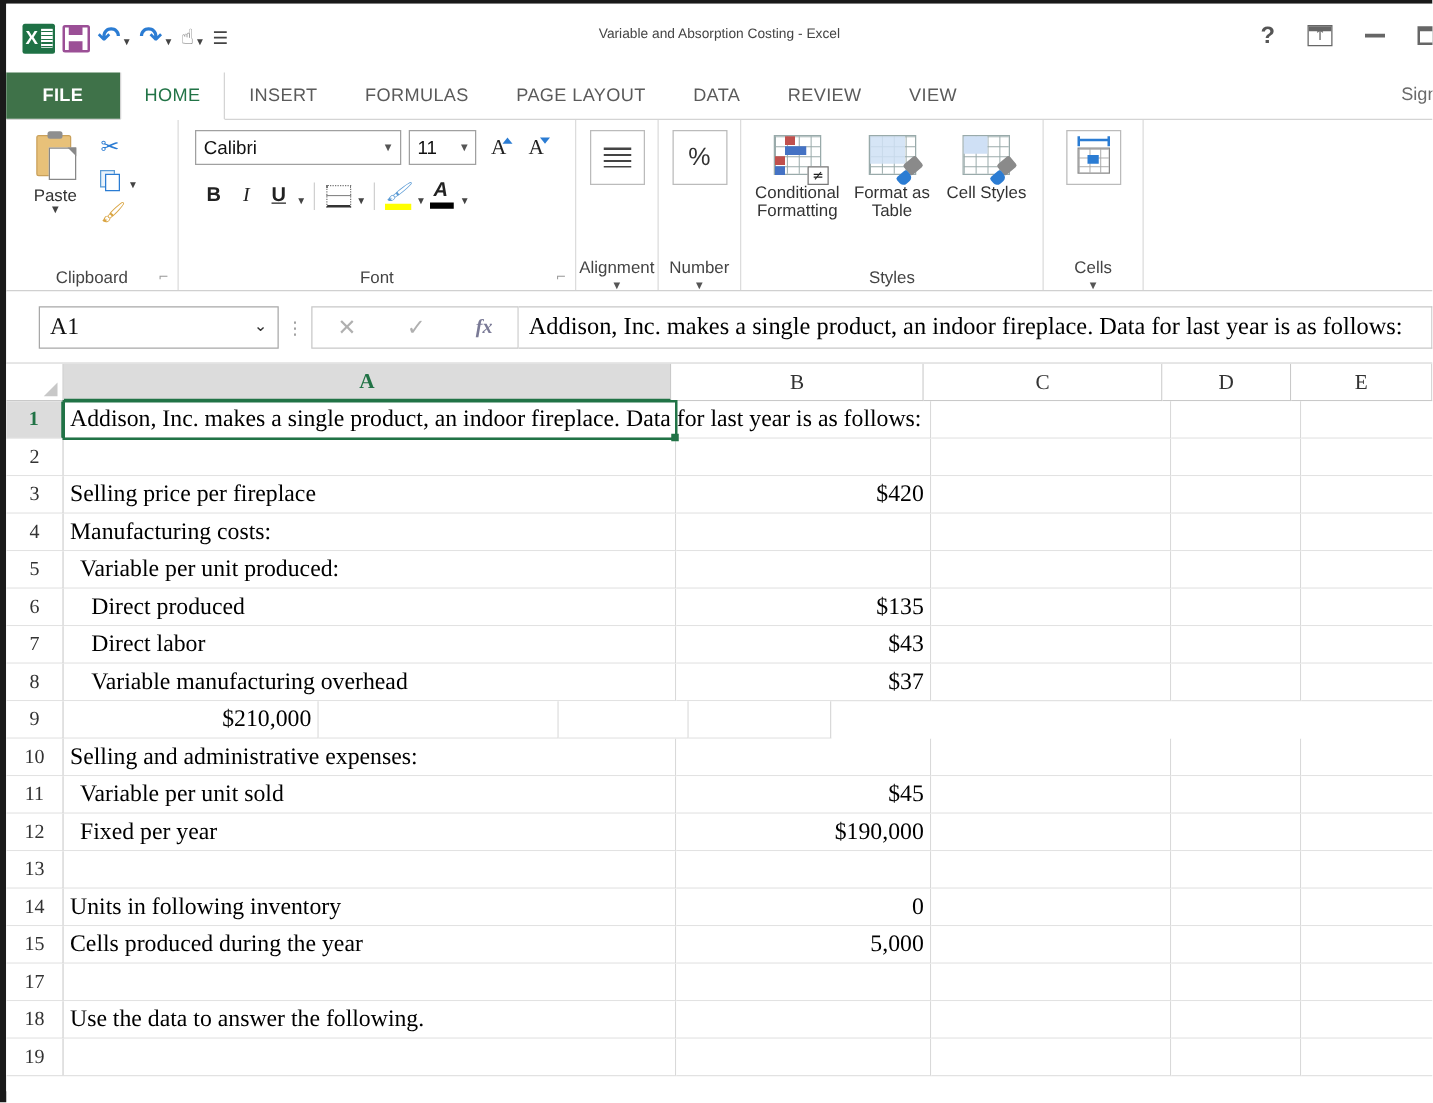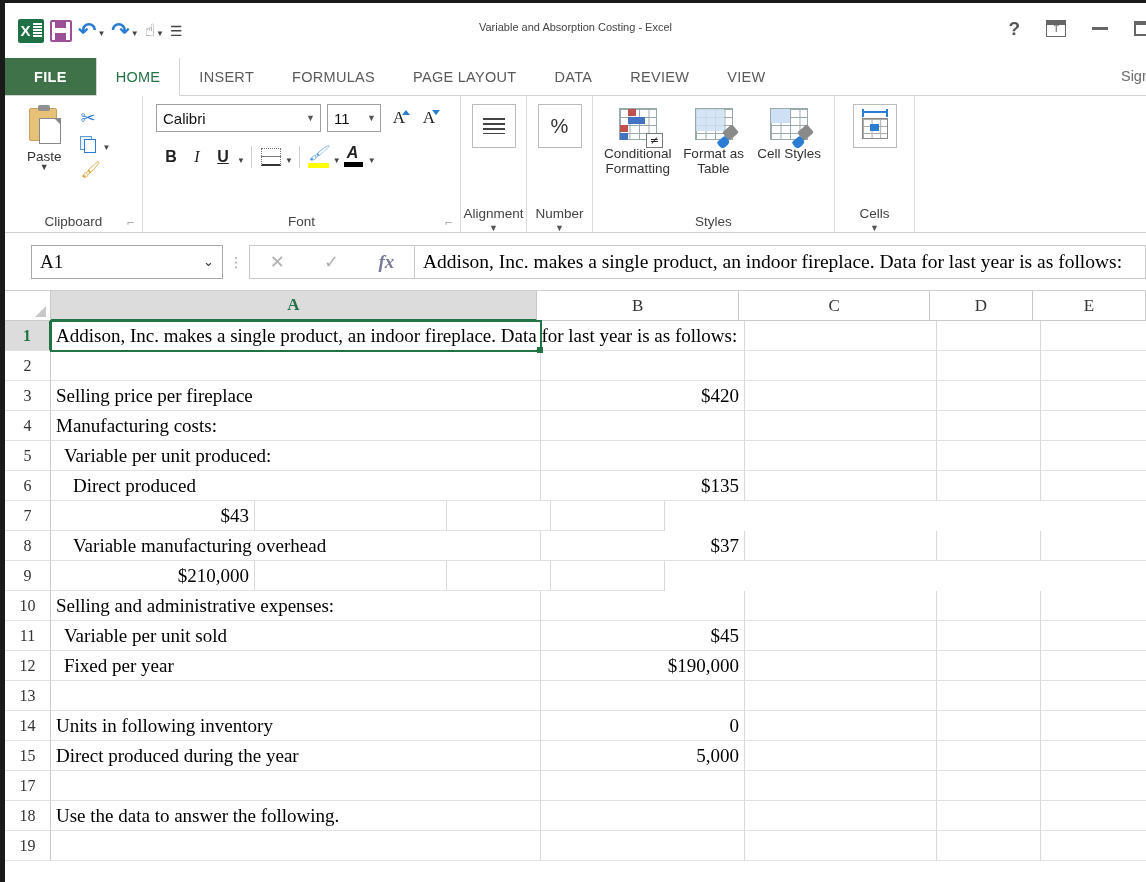--- a/index.html
+++ b/index.html
@@ -312,21 +312,21 @@
   .namebox .cv { margin-left:auto; font-size:13px; color:#333;
                  font-family:"DejaVu Sans", sans-serif; }
   .fb-dots { width: 26px; text-align:center; color:#999; font-size:14px;
              letter-spacing:0; line-height:12px;}
   .fbtns {
     width: 166px; height: 34px; border:1px solid #c8c8c8; background:#fff;
     display:flex; align-items:center; justify-content:space-around;
     font-size:18px; color:#b0b0b0;
   }
   .fx { font-family:"Liberation Serif", serif; font-style:italic; color:#7a7a96;
-        font-size:19px; font-weight:bold;}
+        font-size:16px; font-weight:bold;}
   .fb-input {
     flex:1; height:34px; border:1px solid #c8c8c8; border-left:none; background:#fff;
     display:flex; align-items:center; padding-left:8px;
     font-family:"Liberation Serif", serif; font-size:19.5px; color:#000;
     white-space:nowrap; overflow:hidden;
   }
 
   
   .gridwrap { position:relative; height: 582px; overflow:hidden; background:#fff; }
   .colhdr { display:flex; height:30px; }
@@ -655,20 +655,21 @@
         <div class="row">
           <div class="rh">6</div>
           <div class="cell indent2" style="width: 490px; min-width: 490px;">Direct produced</div>
           <div class="cell num" style="width: 204px; min-width: 204px;">$135</div>
           <div class="cell" style="width: 192px; min-width: 192px;"></div>
           <div class="cell" style="width: 104px; min-width: 104px;"></div>
           <div class="cell" style="width: 114px; min-width: 114px;"></div>
         </div>
         <div class="row">
           <div class="rh">7</div>
+          <div class="cell indent2" style="width: 490px; min-width: 490px;">Direct labor</div>
           <div class="cell num" style="width: 204px; min-width: 204px;">$43</div>
           <div class="cell" style="width: 192px; min-width: 192px;"></div>
           <div class="cell" style="width: 104px; min-width: 104px;"></div>
           <div class="cell" style="width: 114px; min-width: 114px;"></div>
         </div>
         <div class="row">
           <div class="rh">8</div>
           <div class="cell indent2" style="width: 490px; min-width: 490px;">Variable manufacturing overhead</div>
           <div class="cell num" style="width: 204px; min-width: 204px;">$37</div>
           <div class="cell" style="width: 192px; min-width: 192px;"></div>
@@ -717,21 +718,21 @@
         <div class="row">
           <div class="rh">14</div>
           <div class="cell" style="width: 490px; min-width: 490px;">Units in following inventory</div>
           <div class="cell num" style="width: 204px; min-width: 204px;">0</div>
           <div class="cell" style="width: 192px; min-width: 192px;"></div>
           <div class="cell" style="width: 104px; min-width: 104px;"></div>
           <div class="cell" style="width: 114px; min-width: 114px;"></div>
         </div>
         <div class="row">
           <div class="rh">15</div>
-          <div class="cell" style="width: 490px; min-width: 490px;">Direct produced during the year</div>
+          <div class="cell" style="width: 490px; min-width: 490px;">Cells produced during the year</div>
           <div class="cell num" style="width: 204px; min-width: 204px;">5,000</div>
           <div class="cell" style="width: 192px; min-width: 192px;"></div>
           <div class="cell" style="width: 104px; min-width: 104px;"></div>
           <div class="cell" style="width: 114px; min-width: 114px;"></div>
         </div>
         <div class="row">
           <div class="rh">17</div>
           <div class="cell" style="width: 490px; min-width: 490px;"></div>
           <div class="cell" style="width: 204px; min-width: 204px;"></div>
           <div class="cell" style="width: 192px; min-width: 192px;"></div>

